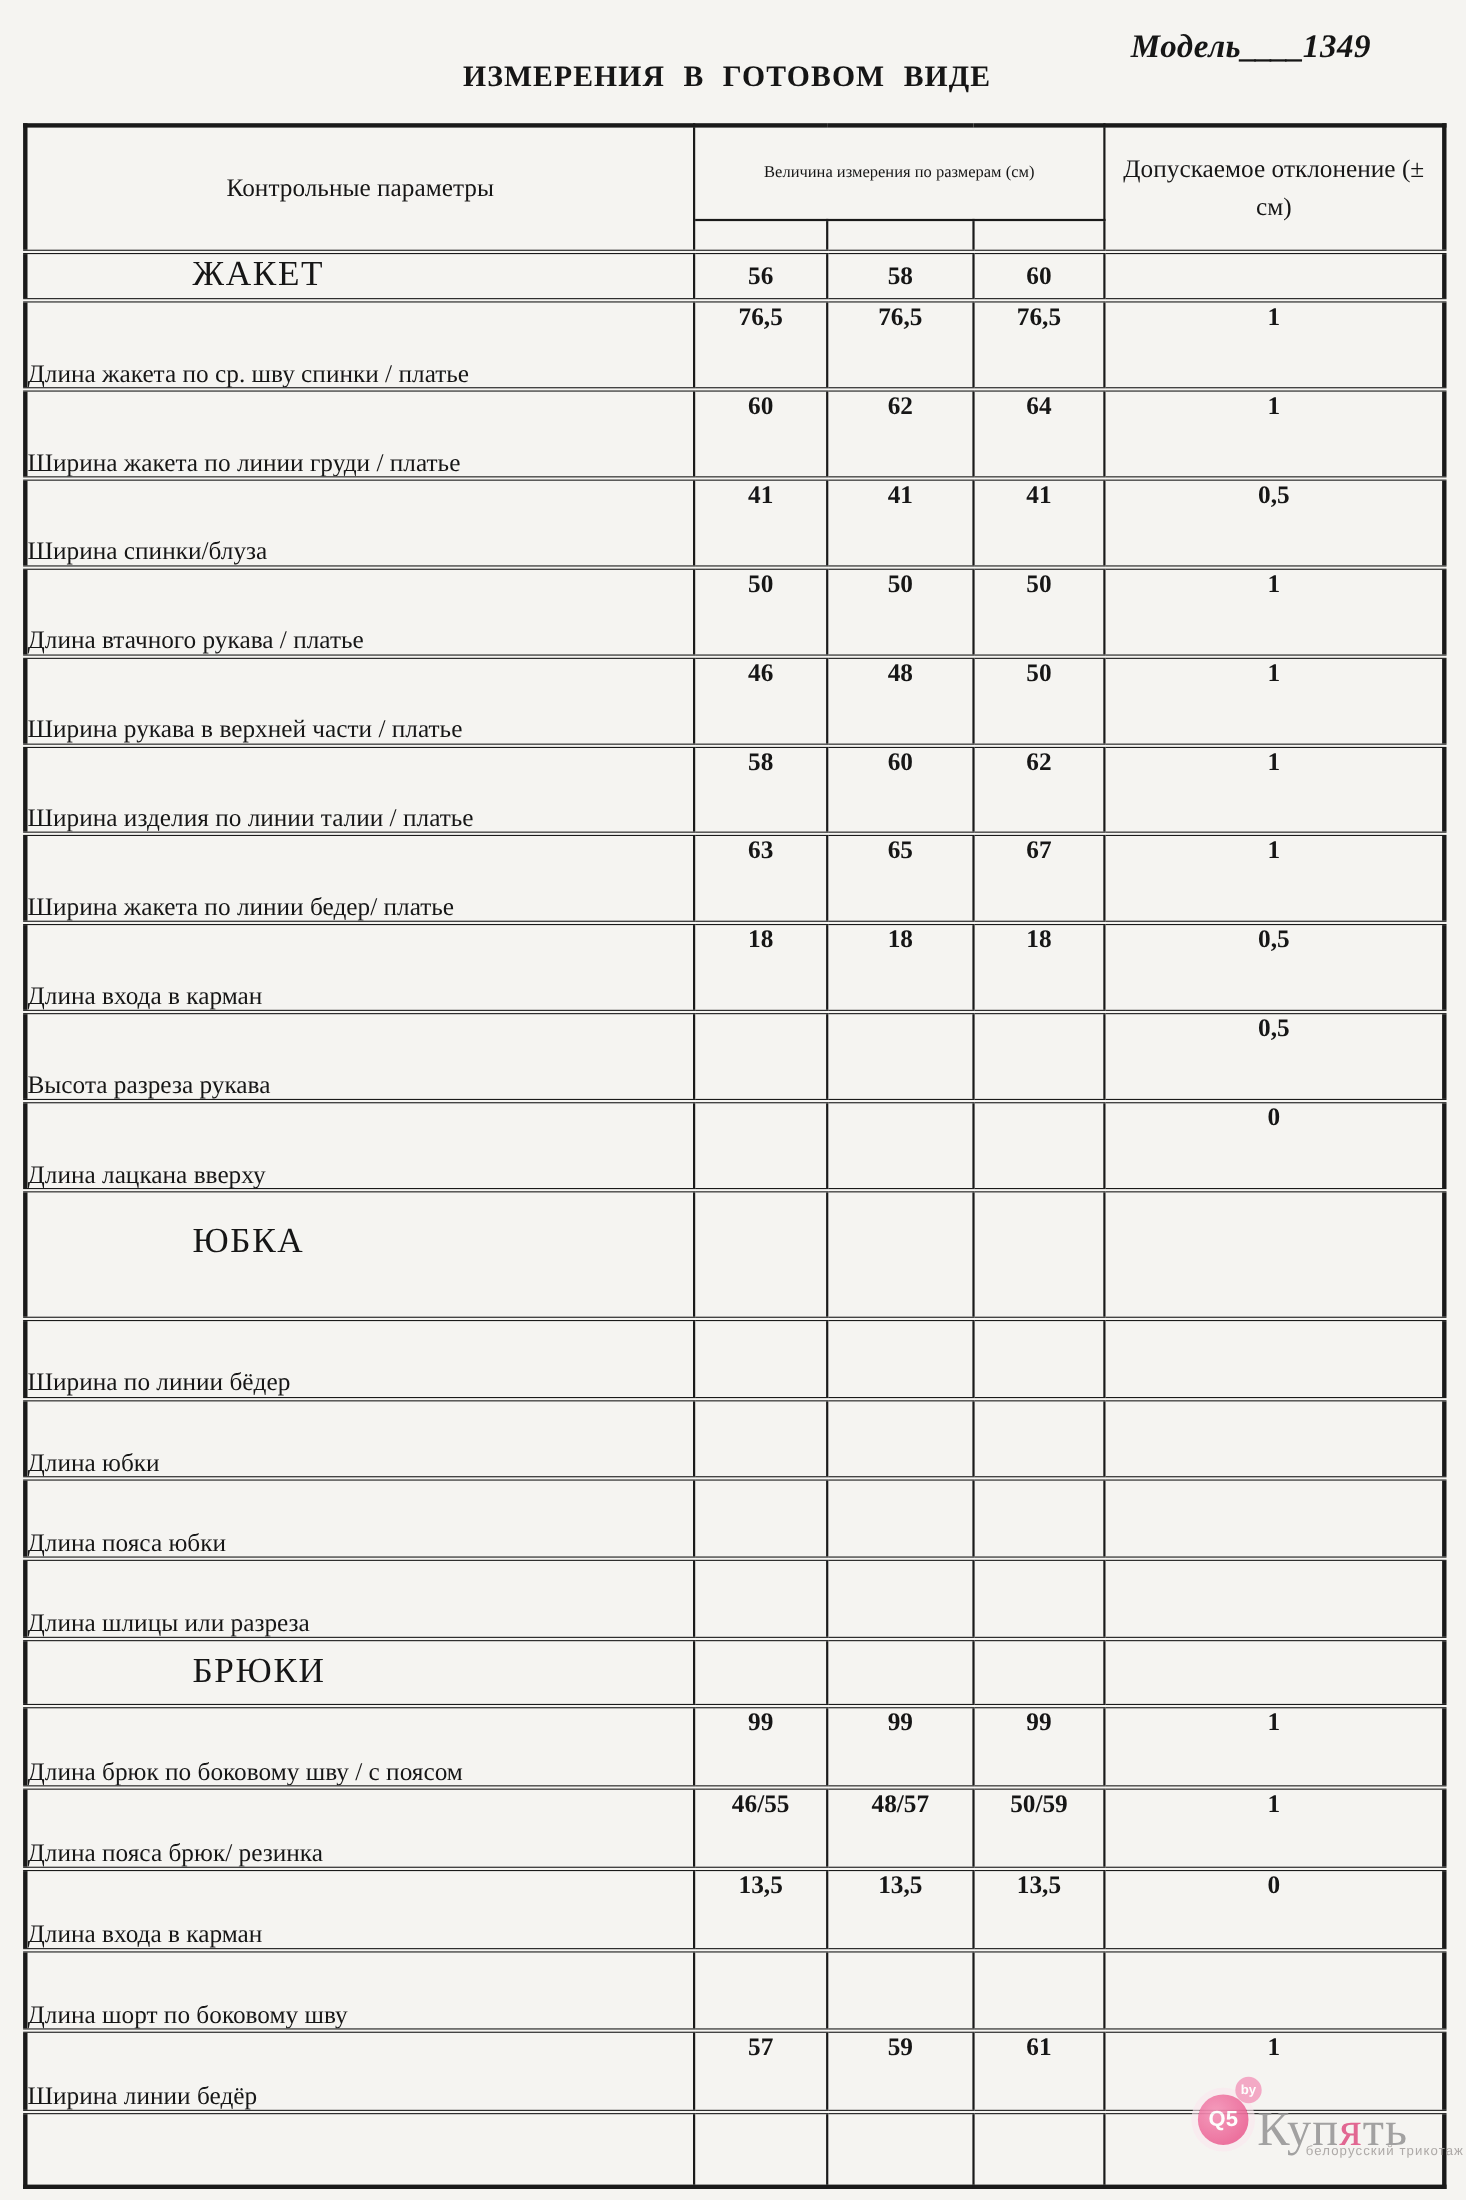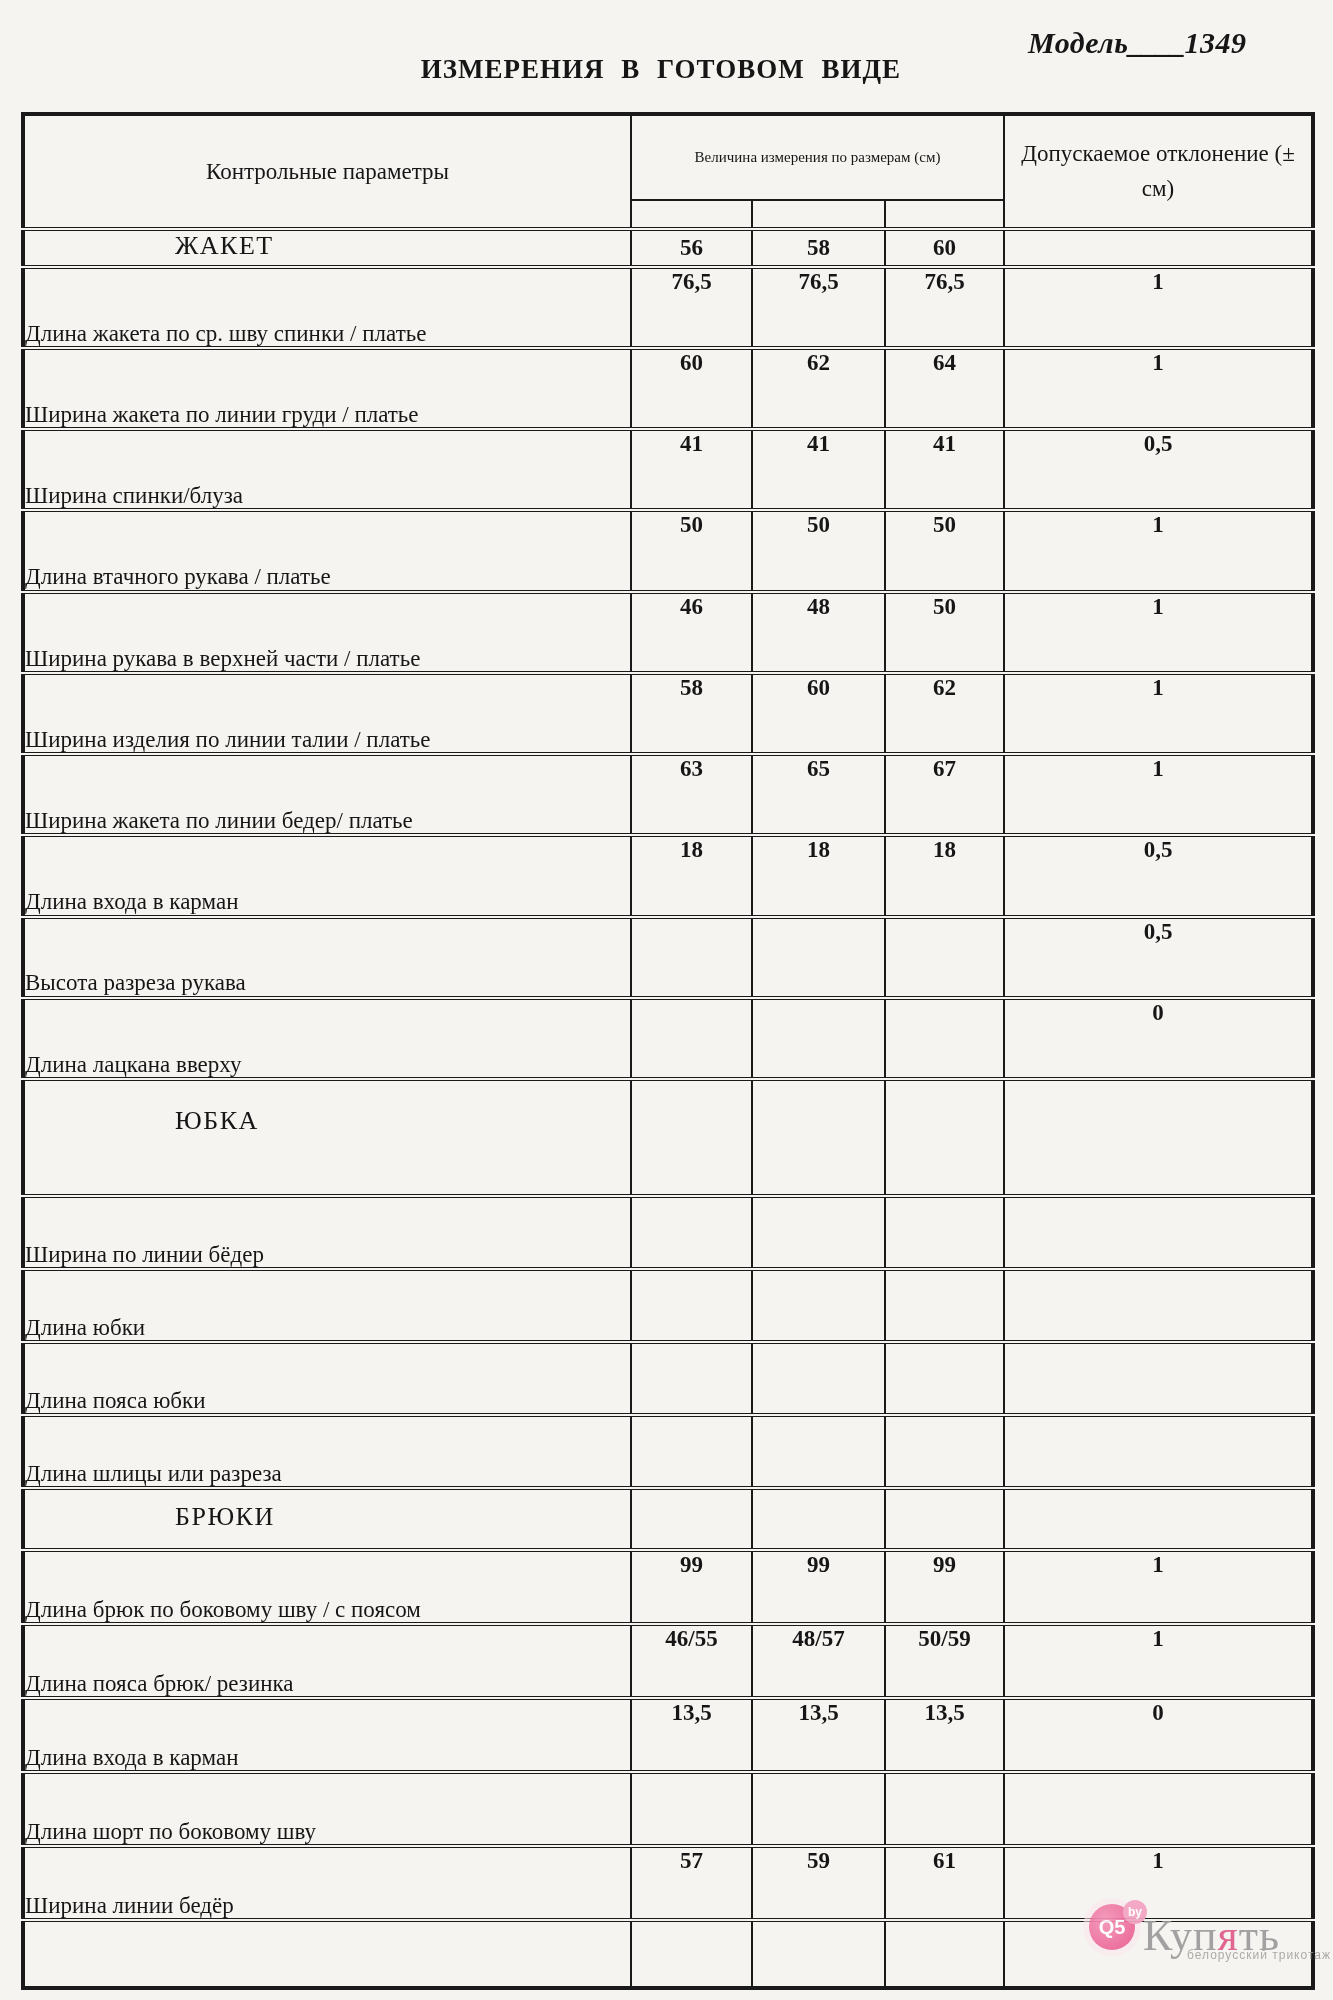--- a/index.html
+++ b/index.html
@@ -62,21 +62,21 @@
     font-weight:bold;font-size:23px;padding-top:4px;
   }
   .c-tol{
     vertical-align:top;text-align:center;
     font-weight:bold;font-size:23px;
     padding-top:4px;padding-right:44px;
   }
   tr.section .c-label{
     vertical-align:middle;
     padding:0 0 4px 150px;
-    font-size:26px;letter-spacing:1.5px;
+    font-size:32px;letter-spacing:1.5px;
   }
   tr.section .c-val, tr.section .c-tol{vertical-align:middle;padding-top:0;}
   tr.section-tall .c-label{vertical-align:top;padding-top:26px;}
   
   .watermark{
     position:absolute;left:1083px;top:1884px;
     width:250px;height:112px;
     pointer-events:none;opacity:0.92;z-index:5;
   }
   .wm-badge{
@@ -88,21 +88,20 @@
     display:flex;align-items:center;justify-content:center;
     font-family:"Liberation Sans", sans-serif;
   }
   .wm-by{
     position:absolute;left:40px;top:4px;
     width:24px;height:24px;border-radius:50%;
     background:#f3a3c2;color:#fff;
     font-size:12px;font-weight:bold;
     display:flex;align-items:center;justify-content:center;
     font-family:"Liberation Sans", sans-serif;
-    margin-top:12px;
   }
   .wm-brand{
     position:absolute;left:60px;top:26px;
     font-size:44px;color:#9b9b9b;
     letter-spacing:1px;white-space:nowrap;
   }
   .wm-brand .accent{color:#e05c8a;}
   .wm-tagline{
     position:absolute;left:104px;top:64px;
     font-size:12px;color:#a8a4a2;letter-spacing:1px;

